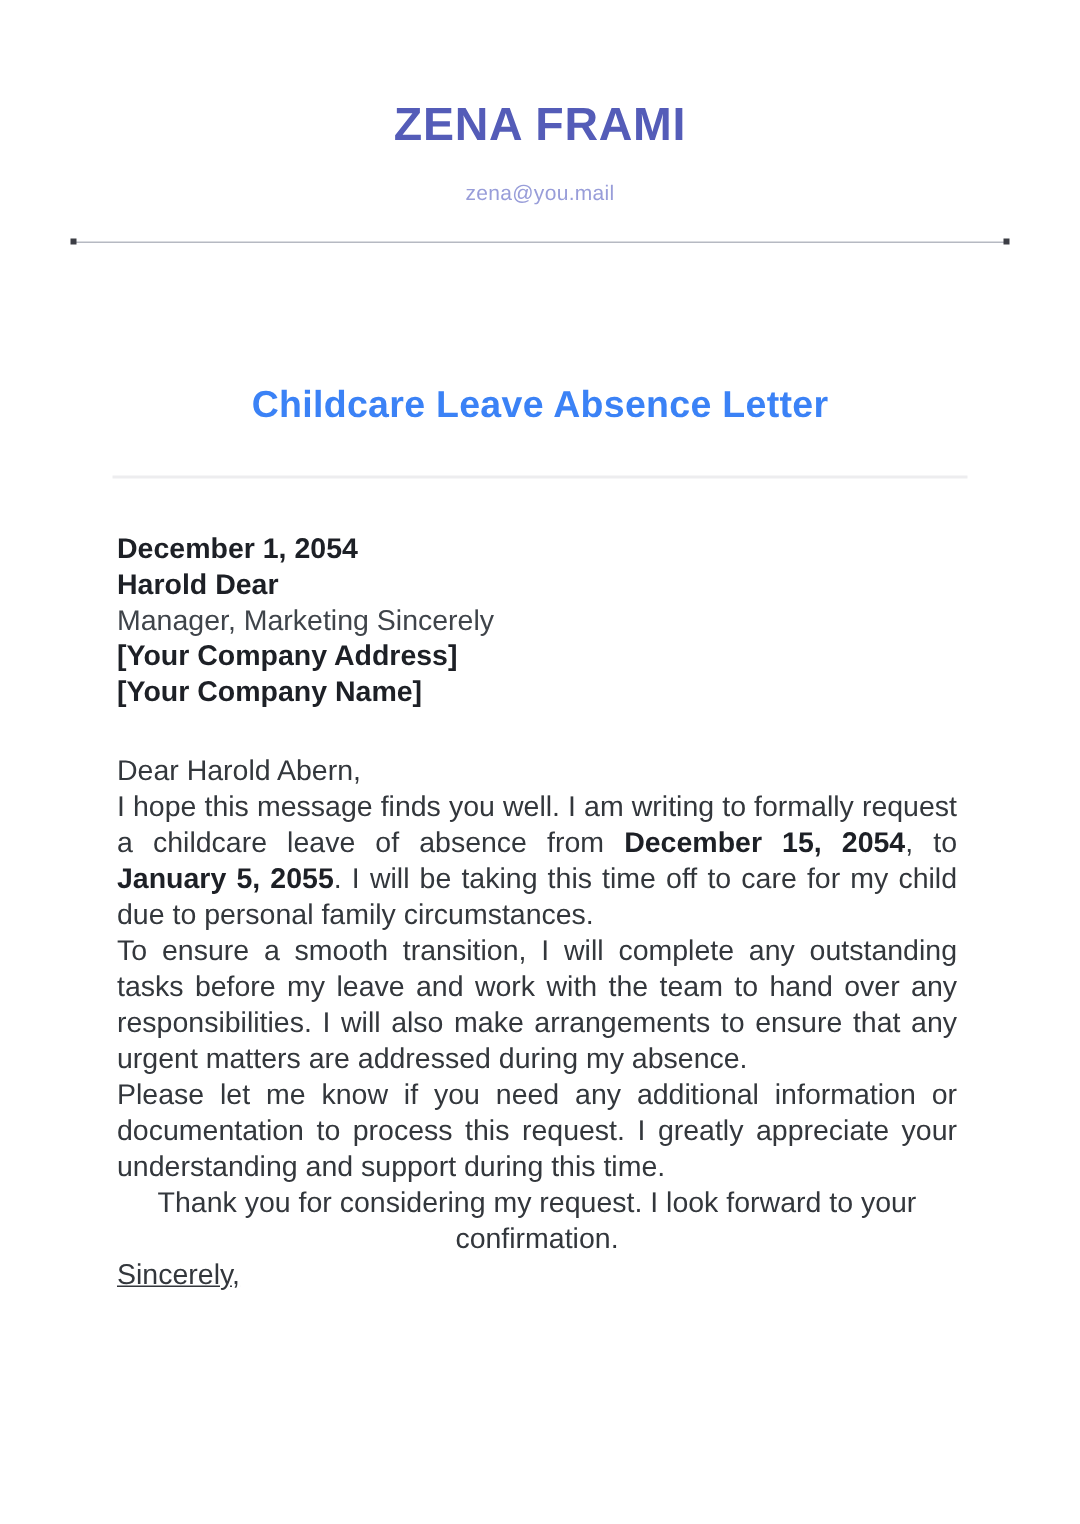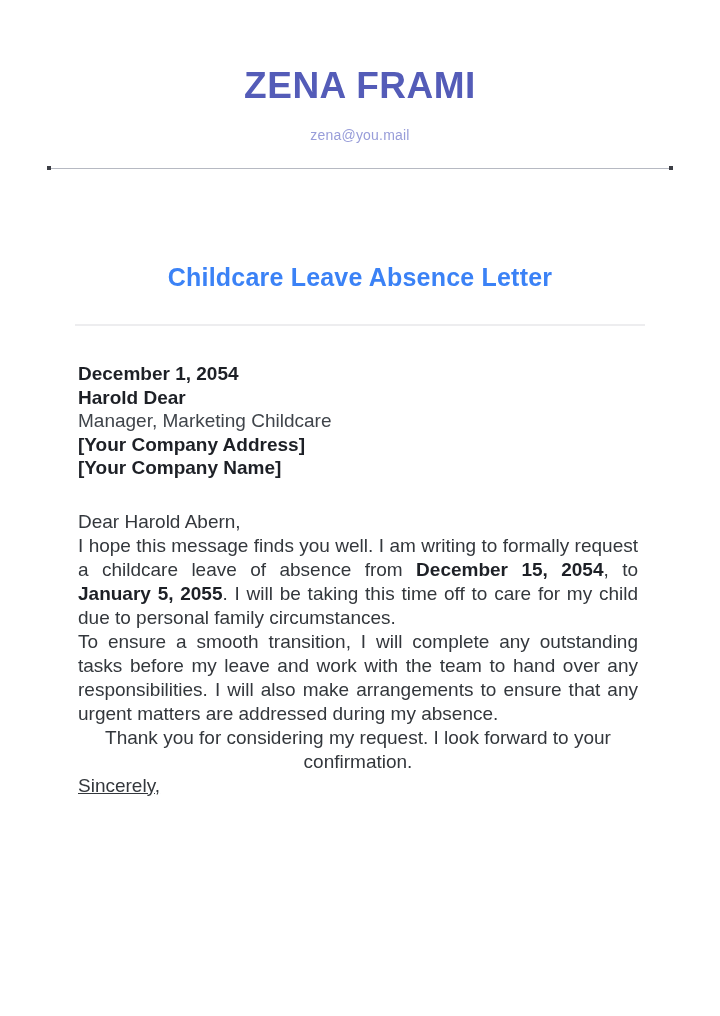--- a/index.html
+++ b/index.html
@@ -9,21 +9,21 @@
     height: 1016px;
     font-family: "Liberation Sans", sans-serif;
     overflow: hidden;
     position: relative;
   }
   .page { width: 720px; height: 1016px; background: #ffffff; }
 
   
   .letterhead { padding-top: 66px; text-align: center; }
   .sender-name {
-    font-size: 37px;
+    font-size: 31px;
     font-weight: 700;
     letter-spacing: 0.5px;
     color: #545cb8;
     line-height: 1.1;
   }
   .sender-email {
     margin-top: 20px;
     font-size: 14px;
     color: #989dd9;
     letter-spacing: 0.2px;
@@ -93,31 +93,32 @@
 
   <main>
     <h2 class="letter-title">Childcare Leave Absence Letter</h2>
     <hr class="title-divider">
 
     <div class="content">
       <p class="bold date-line">December 1, 2054</p>
 
       <div class="recipient">
         <p class="bold">Harold Dear</p>
-        <p class="role">Manager, Marketing Childcare</p>
+        <p class="role">Manager, Marketing Sincerely</p>
         <p class="bold">[Your Company Address]</p>
         <p class="bold">[Your Company Name]</p>
       </div>
 
       <p class="greeting">Dear Harold Abern,</p>
 
       <p class="para justify"><span>I hope this message finds you well. I am writing to formally request a childcare leave of absence from </span><strong>December 15, 2054</strong><span>, to </span><strong>January 5, 2055</strong><span>. I will be taking this time off to care for my child due to personal family circumstances.</span></p>
 
       <p class="para justify">To ensure a smooth transition, I will complete any outstanding tasks before my leave and work with the team to hand over any responsibilities. I will also make arrangements to ensure that any urgent matters are addressed during my absence.</p>
 
+      <p class="para justify">Please let me know if you need any additional information or documentation to process this request. I greatly appreciate your understanding and support during this time.</p>
 
       <p class="para thanks">Thank you for considering my request. I look forward to your confirmation.</p>
 
       <p class="closing">Sincerely,</p>
     </div>
   </main>
 
 </div>
 
 </body></html>

